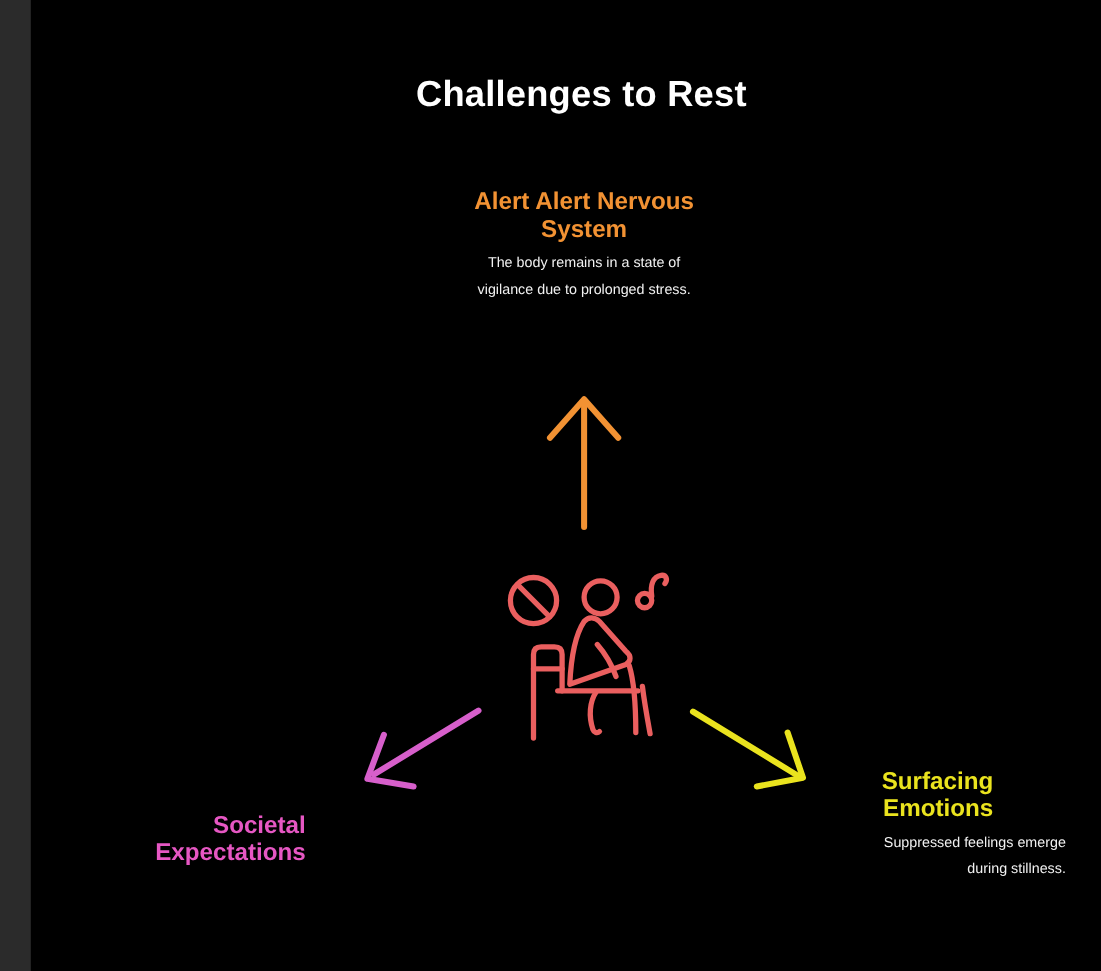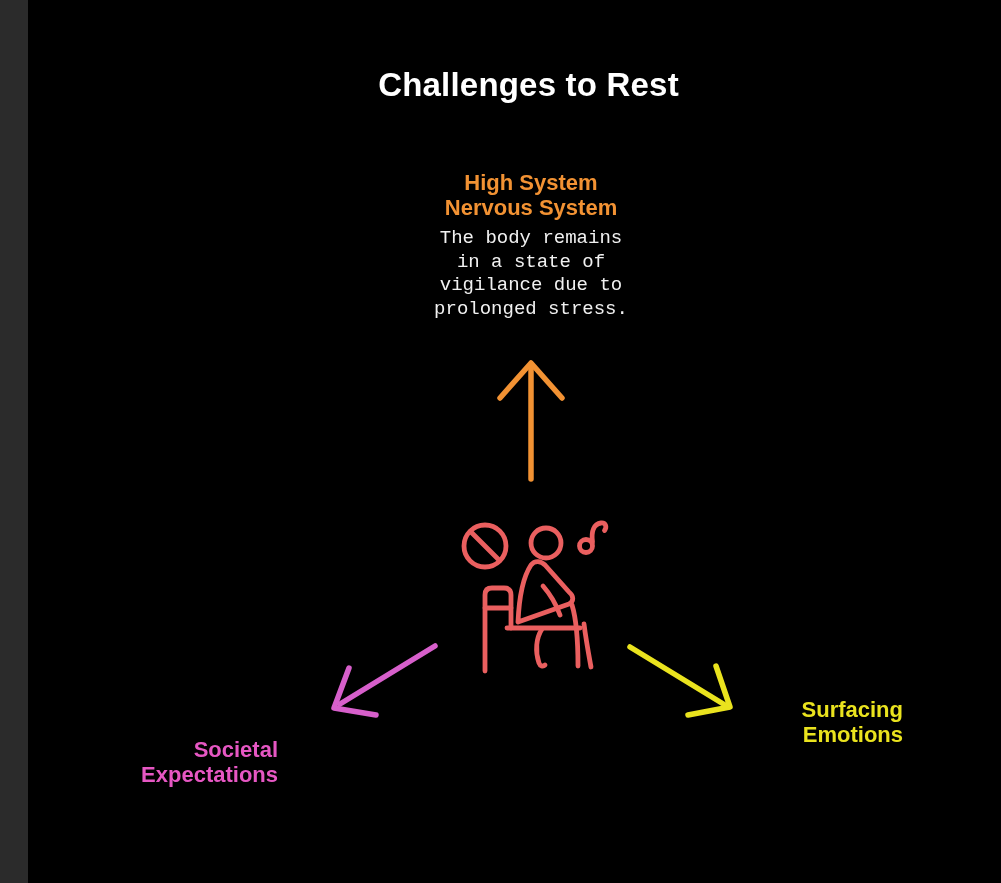--- a/index.html
+++ b/index.html
@@ -30,25 +30,24 @@
   .node {
     position: absolute;
   }
   .node .heading {
     font-size: 22px;
     line-height: 25px;
     font-weight: 700;
   }
   .node .desc {
     margin-top: 7px;
-    font-size: 19px;
+    font-size: 13px;
     line-height: 23.5px;
     font-weight: 400;
     color: #f1f1f1;
-    font-family: Liberation Mono, monospace;
   }
   .node-top {
     left: 391px;
     top: 170px;
     width: 224px;
     text-align: center;
   }
   .node-top .desc { max-width: 205px; margin-left: auto; margin-right: auto; }
   .node-left {
     left: 48px;
@@ -73,21 +72,21 @@
   }
 </style>
 </head>
 <body>
 
 <div class="canvas">
 
   <h1 class="page-title" style="color: rgb(255, 255, 255);">Challenges to Rest</h1>
 
   <div class="node node-top">
-    <div class="heading" style="color: rgb(242, 146, 51);">High System Nervous System</div>
+    <div class="heading" style="color: rgb(242, 146, 51);">Alert Alert Nervous System</div>
     <div class="desc">The body remains in a state of vigilance due to prolonged stress.</div>
   </div>
 
   <svg class="diagram-svg" width="1001" height="883" viewBox="0 0 1001 883">
 
     <g fill="none" stroke-width="5.5" stroke-linecap="round" stroke-linejoin="round" style="stroke: rgb(242, 146, 51);">
       <path d="M503,479 L503,366"></path>
       <path d="M472,398 L503,363 L534,398"></path>
     </g>
 
@@ -129,15 +128,16 @@
       </g>
     </g>
   </svg>
 
   <div class="node node-left">
     <div class="heading" style="color: rgb(230, 87, 195);">Societal Expectations</div>
   </div>
 
   <div class="node node-right">
     <div class="heading" style="color: rgb(234, 227, 30);">Surfacing Emotions</div>
+    <div class="desc">Suppressed feelings emerge during stillness.</div>
   </div>
 
 </div>
 
 </body></html>

